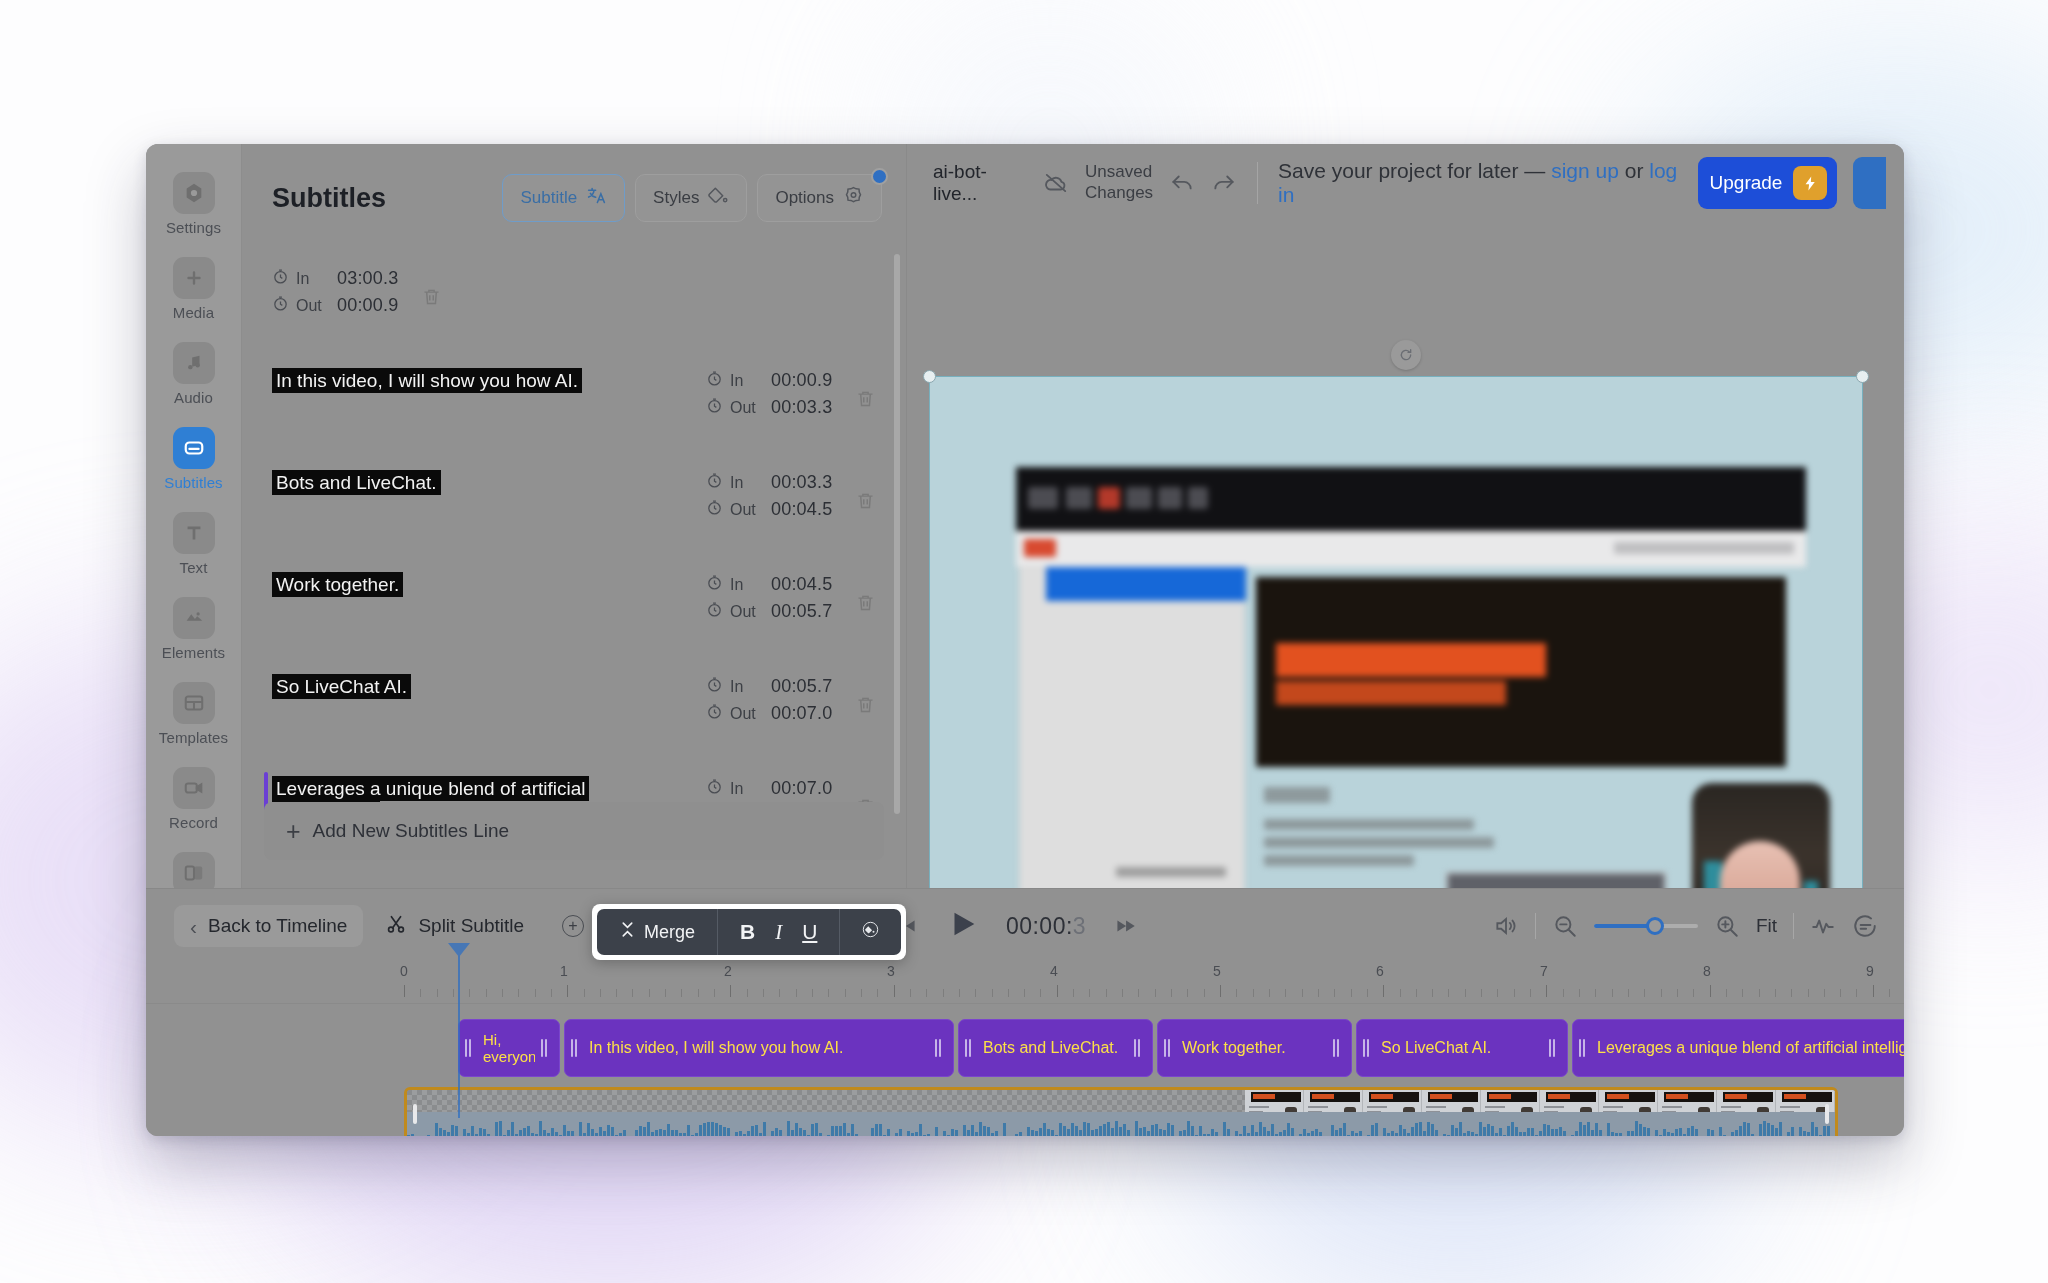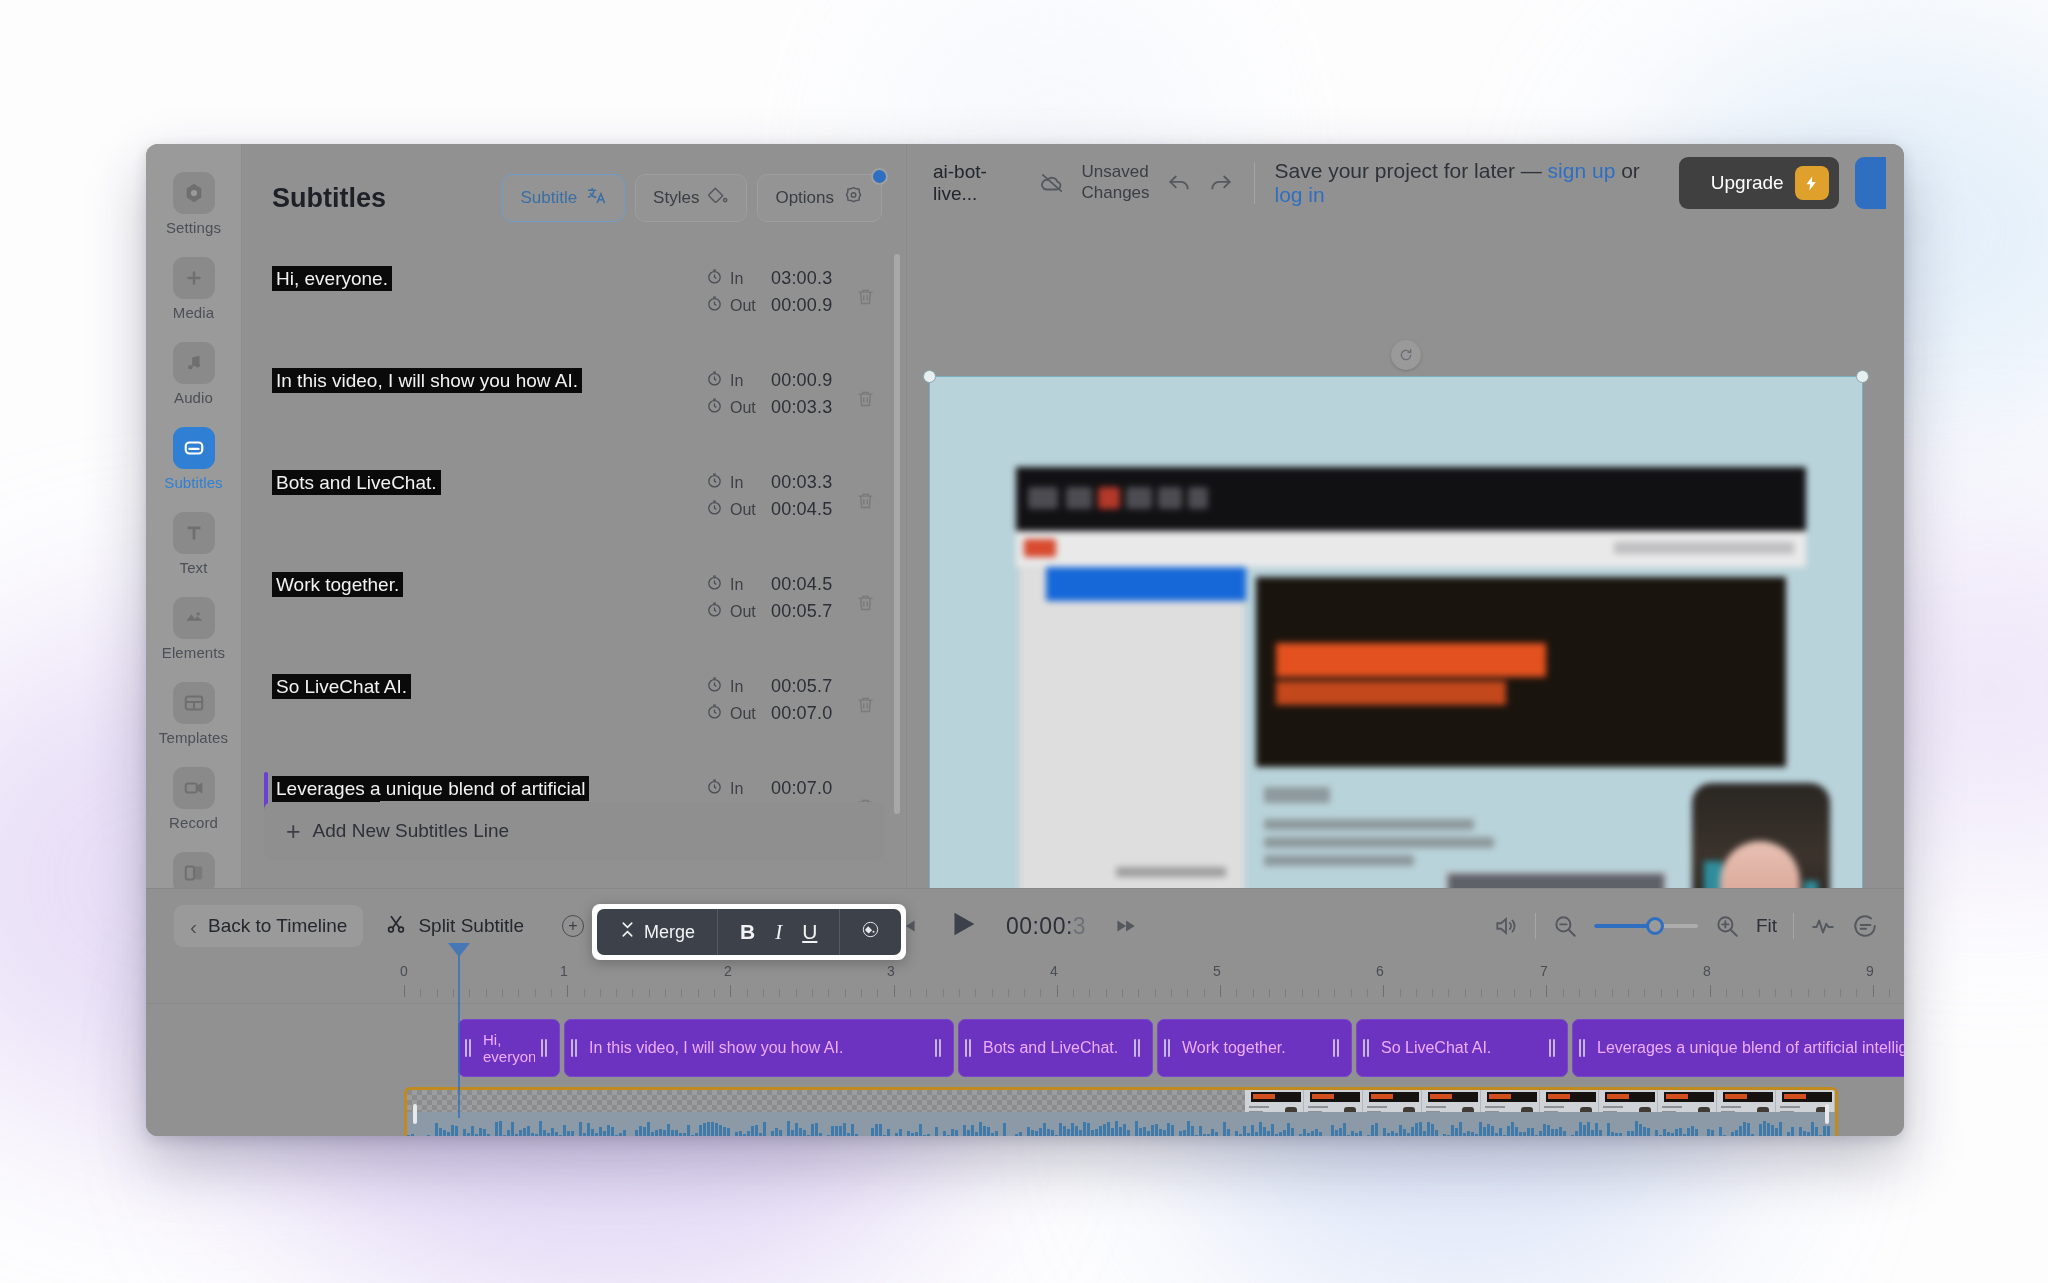--- a/index.html
+++ b/index.html
@@ -120,22 +120,22 @@
   .preview { flex:1; position:relative; background:#919191; }
   .phead { display:flex; align-items:center; height:78px; padding:0 18px 0 26px; gap:16px; }
   .pname { font-size:19px; color:#22252b; }
   .ico-btn { display:flex; align-items:center; justify-content:center; color:#55585e; cursor:pointer; }
   .ico-btn svg { width:26px; height:26px; }
   .unsaved { font-size:17px; line-height:1.22; color:#3b3e44; }
   .divider-v { width:1px; height:42px; background:#a5a5a5; margin:0 4px; }
   .savehint { font-size:21px; color:#2f3238; margin-left:auto; }
   .savehint a { color:#2f6fc2; }
   .upgrade {
-    display:flex; align-items:center; gap:11px; height:52px; padding:0 10px 0 32px;
-    background:#404040; color:#ffffff; border-radius:9px; font-size:19px; cursor:pointer;
+    display:flex; align-items:center; gap:11px; height:52px; padding:0 10px 0 12px;
+    background:#1d4ed8; color:#ffffff; border-radius:9px; font-size:19px; cursor:pointer;
   }
   .bolt { width:34px; height:34px; border-radius:8px; background:#e0a02c; display:flex; align-items:center; justify-content:center; }
   .bolt svg { width:17px; height:17px; color:#fff; }
   .edge-btn { width:34px; height:52px; background:#2f6fc2; border-radius:9px 0 0 9px; }
 
   .refresh-pill {
     position:absolute; left:50%; top:196px; transform:translateX(-50%);
     width:30px; height:30px; border-radius:50%; background:#9a9a9a;
     display:flex; align-items:center; justify-content:center; color:#6b6e74;
     box-shadow:0 1px 3px rgba(0,0,0,.18); z-index:5;
@@ -206,21 +206,21 @@
 
   .playhead { position:absolute; top:66px; bottom:18px; width:2px; background:#2f6fc2; opacity:.75; z-index:12; }
   .playhead .tri {
     position:absolute; left:-10px; top:-12px; width:0; height:0;
     border-left:11px solid transparent; border-right:11px solid transparent; border-top:14px solid #2f6fc2;
   }
 
   .track-sub { position:absolute; left:258px; right:66px; top:130px; height:58px; }
   .clip {
     position:absolute; top:0; height:58px; background:#6b33bf; border-radius:7px;
-    display:flex; align-items:center; color:#f0abfc; font-size:16px; overflow:hidden;
+    display:flex; align-items:center; color:#fde047; font-size:16px; overflow:hidden;
     border:1px solid #7a45cc; cursor:pointer;
   }
   .clip .grip { flex:0 0 12px; margin:0 6px; height:18px; display:flex; gap:2px; }
   .clip .grip i { width:2px; background:#c7b4e8; border-radius:1px; height:100%; }
   .clip .ctxt { flex:1; line-height:1.15; padding-right:4px; white-space:pre-line; overflow:hidden; }
 
   .track-av {
     position:absolute; left:258px; right:66px; top:198px; height:62px;
     border:3px solid #c08a1d; border-radius:6px; overflow:hidden; background:#8f9193;
   }
@@ -401,21 +401,20 @@
                 <circle cx="12" cy="11.4" r="2.6"></circle>
               </svg>
           </span>
           <span class="dot-badge"></span>
         </div>
       </div>
 
       <div class="sublist">
 
         <div class="subrow">
-          <div class="subtext"><span>Hi, everyone.</span></div>
           <div class="times">
             <div class="trow">
               <span><svg viewBox="0 0 24 24" fill="none" stroke="currentColor" stroke-width="1.8">
                     <circle cx="12" cy="13" r="8"></circle>
                     <path d="M12 9v4l2.6 1.6M10 3h4"></path>
                   </svg></span>
               <span class="tlab">In</span>
               <span class="tval">03:00.3</span>
             </div>
             <div class="trow">

